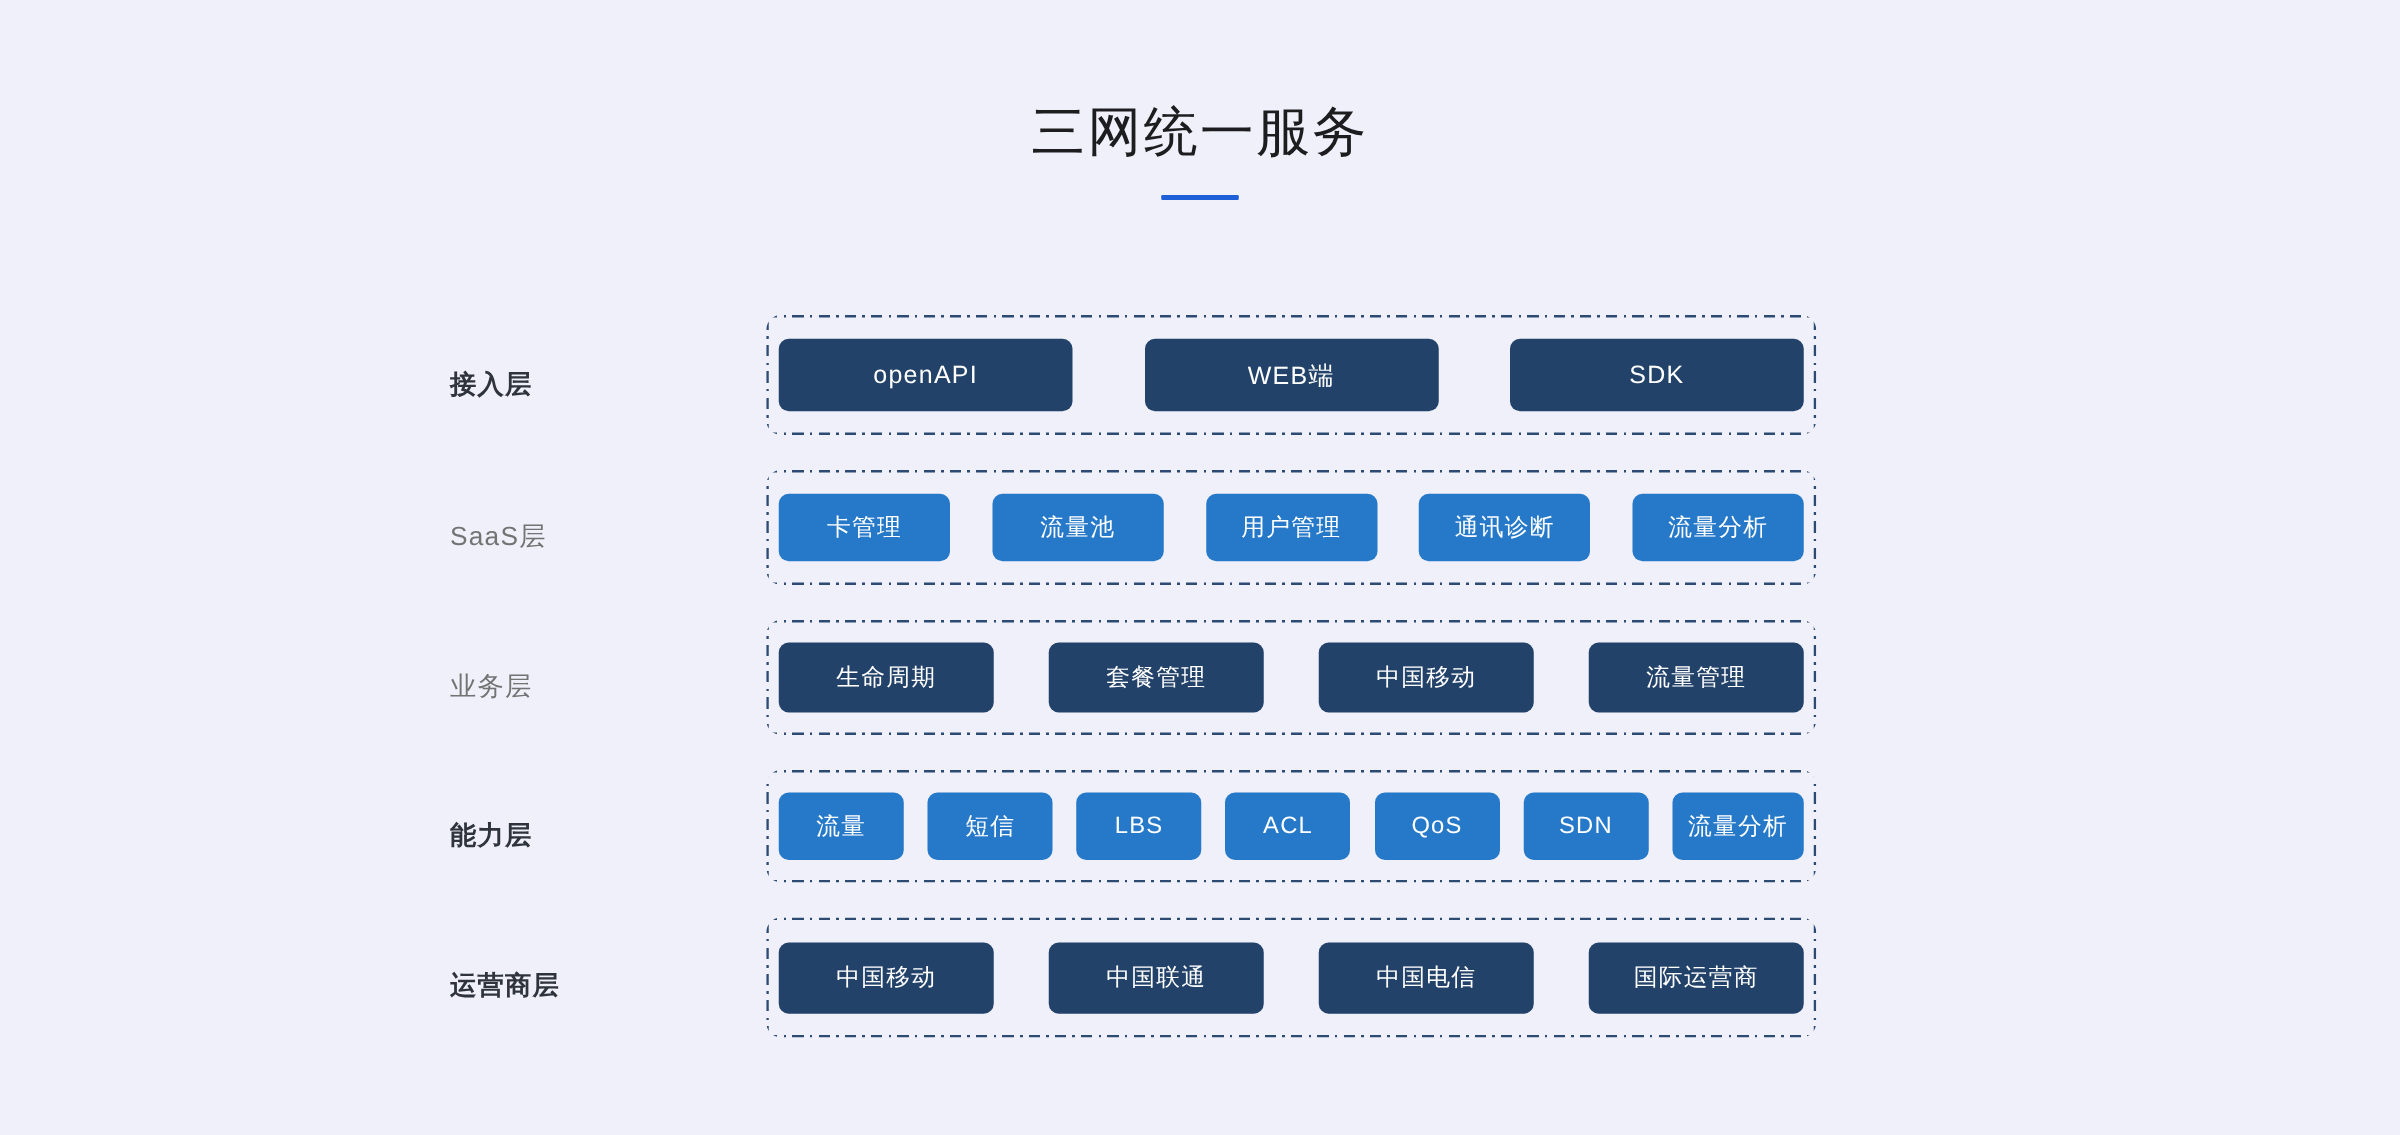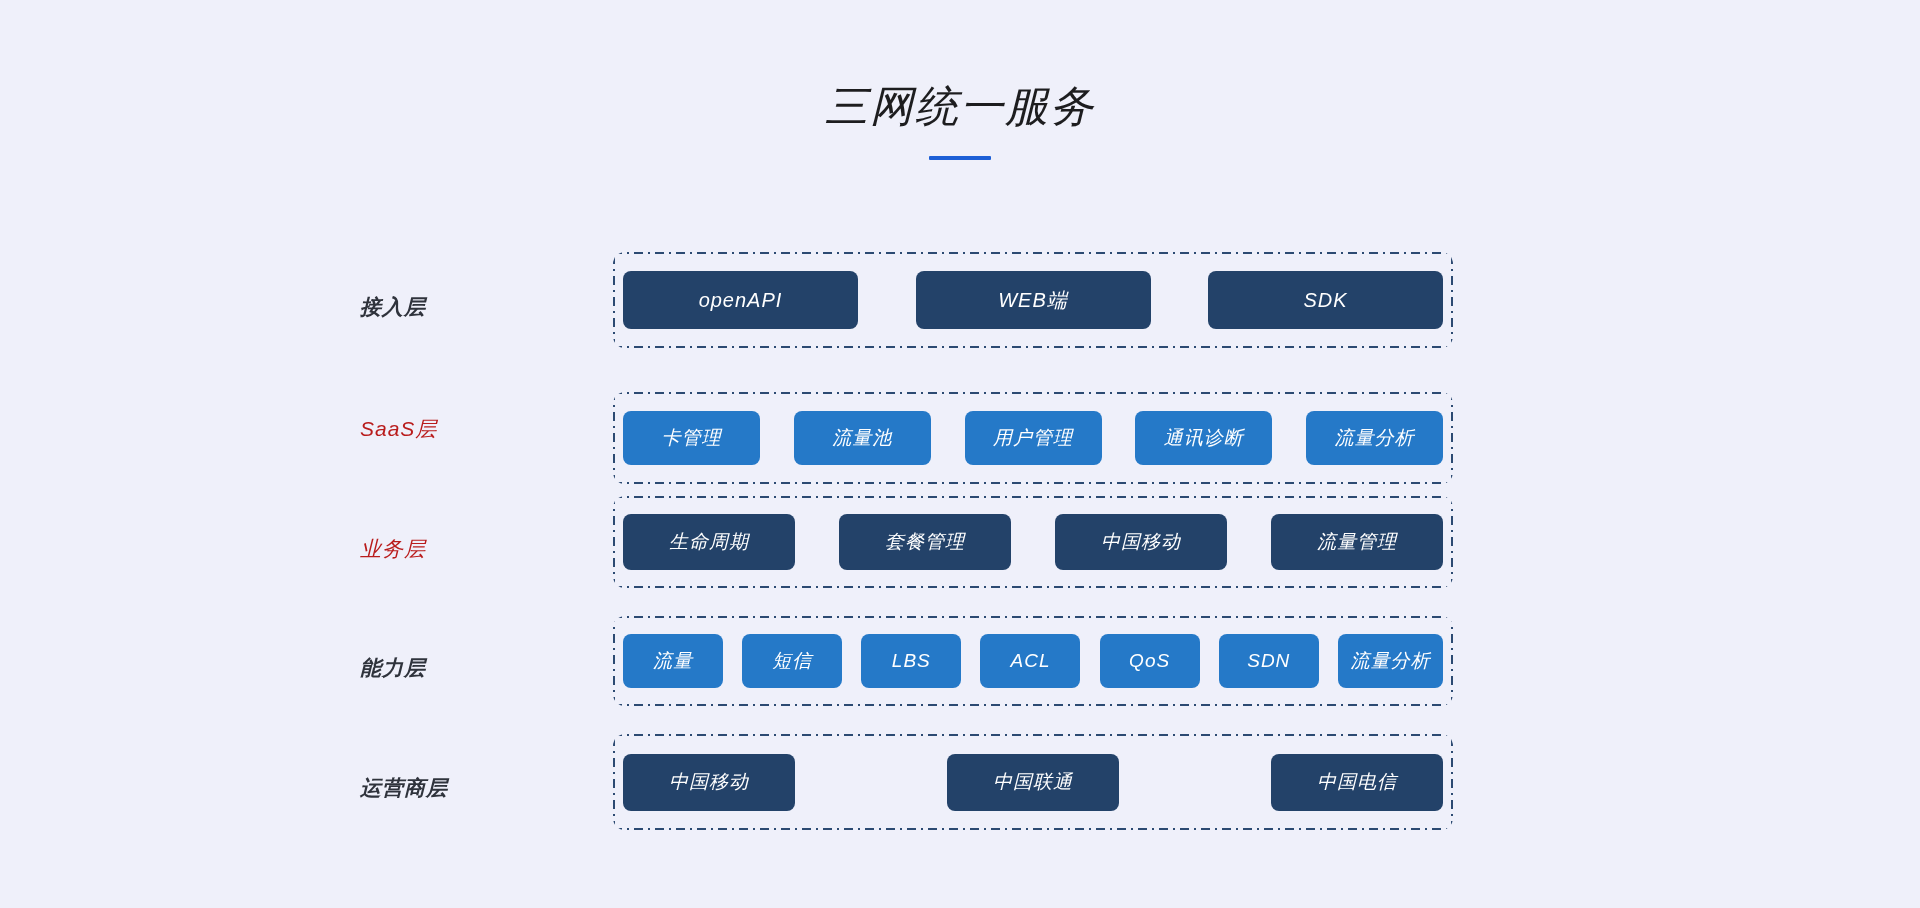--- a/index.html
+++ b/index.html
@@ -14,21 +14,20 @@
     background: #eff0fa;
     font-family: "Liberation Sans", "DejaVu Sans", sans-serif;
     color: #333;
   }
 
   .page {
     position: relative;
     width: 1920px;
     height: 908px;
     background: #eff0fa;
-    font-style: italic;
   }
 
   
   .title-block {
     position: absolute;
     top: 78px;
     left: 0;
     width: 1920px;
     text-align: center;
   }
@@ -64,21 +63,21 @@
     align-items: center;
     margin-bottom: 14px;
   }
 
   .layer-label {
     position: absolute;
     left: 360px;
     width: 220px;
     text-align: left;
     font-size: 21px;
-    color: #b91c1c;
+    color: #737373;
     letter-spacing: 1px;
     font-weight: 400;
     font-family: "Liberation Sans", "DejaVu Sans", sans-serif;
   }
 
   .layer-label.bold { font-weight: 700; color: #2f333c; }
 
   .layer-box {
     position: absolute;
     left: 613px;
@@ -125,21 +124,21 @@
     white-space: nowrap;
   }
 
   .cell.dark { background: #234269; }
   .cell.blue { background: #2579c8; }
 
   
   .row-access   .layer-box { top: 0; height: 96px; }
   .row-access   .cell { width: 235px; height: 58px; font-size: 20px; }
 
-  .row-saas     .layer-box { top: 16px; height: 92px; }
+  .row-saas     .layer-box { top: 0; height: 92px; }
   .row-saas     .cell { width: 137px; height: 54px; }
 
   .row-business .layer-box { top: 0; height: 92px; }
   .row-business .cell { width: 172px; height: 56px; }
 
   .row-ability  .layer-box { top: 0; height: 90px; }
   .row-ability  .cell { width: 100px; height: 54px; }
   .row-ability  .cell.wide { width: 105px; }
 
   .row-operator .layer-box { top: 0; height: 96px; }
@@ -214,18 +213,19 @@
       </div>
     </div>
 
     <div class="layer-row row-operator">
       <div class="layer-label bold">运营商层</div>
       <div class="layer-box">
         <div class="cells">
           <div class="cell dark">中国移动</div>
           <div class="cell dark">中国联通</div>
           <div class="cell dark">中国电信</div>
+          <div class="cell dark">国际运营商</div>
         </div>
       </div>
     </div>
 
   </div>
 </div>
 
 </body></html>

